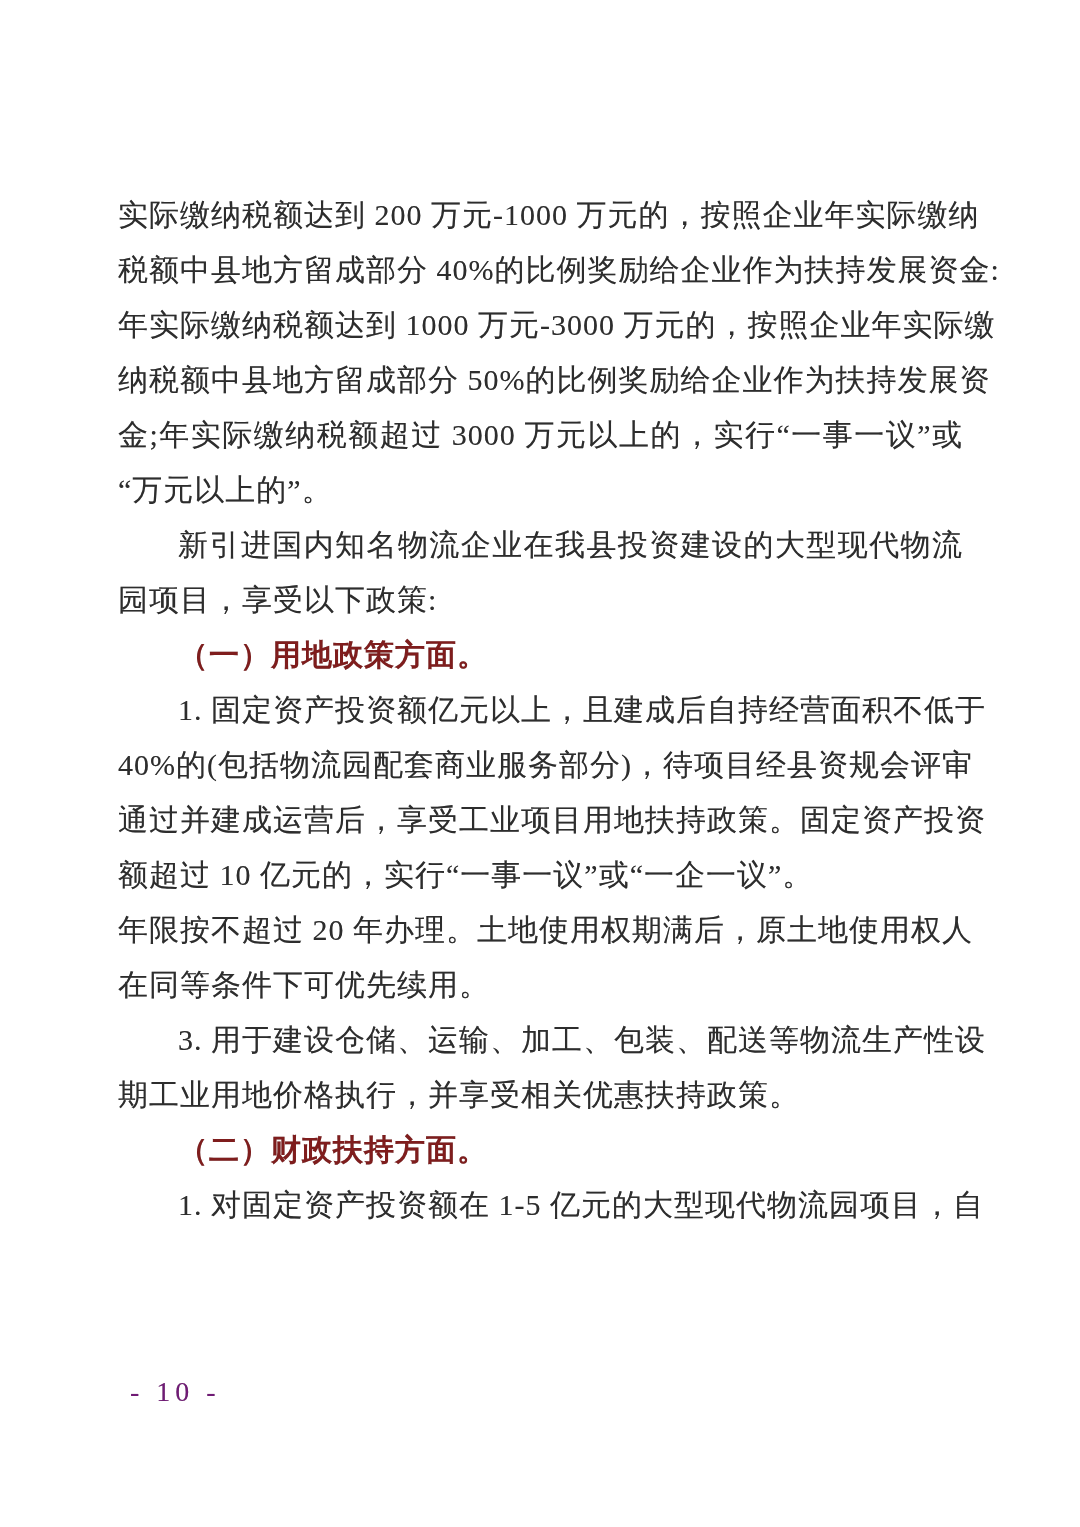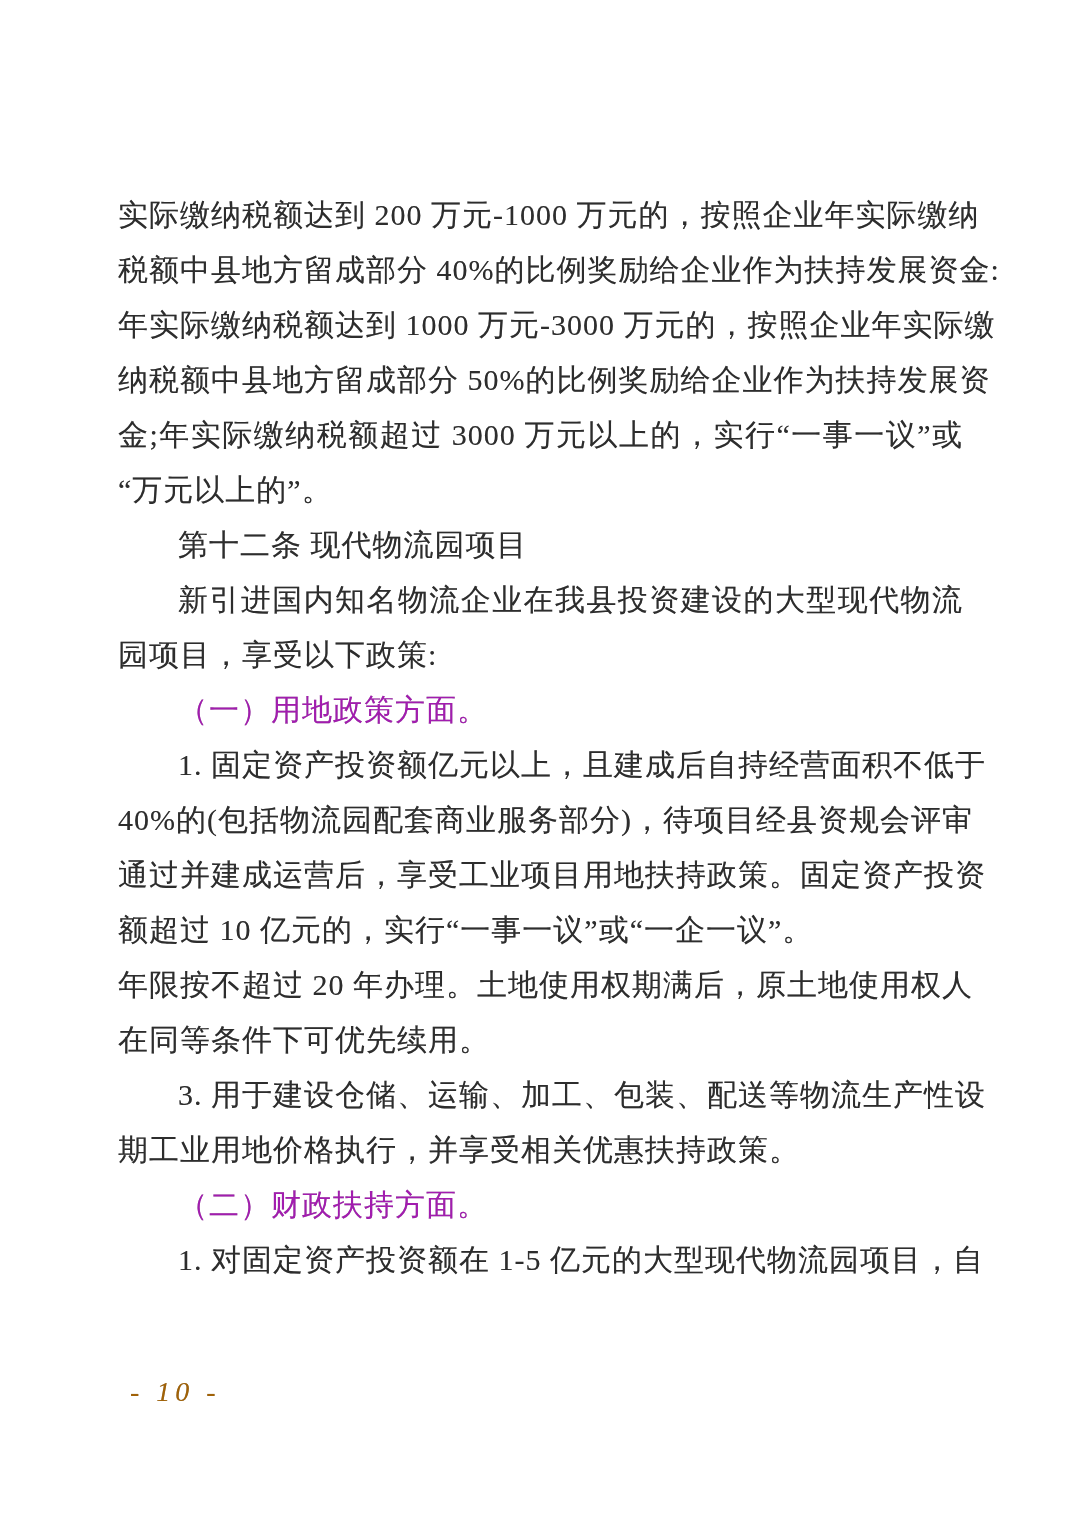--- a/index.html
+++ b/index.html
@@ -32,46 +32,44 @@
   }
   
   .j {
     text-align: justify;
     text-align-last: justify;
   }
   .indent {
     padding-left: 60px;
   }
   .bold {
-    font-weight: normal;
-    color: #a21caf;
+    font-weight: bold;
+    color: #7f1d1d;
   }
   .page-number {
     position: absolute;
     left: 130px;
     top: 1376px;
     font-size: 28px;
     letter-spacing: 5px;
-    color: #a16207;
+    color: #701a75;
     text-shadow: 0 0 0.5px rgba(70,70,70,0.45);
-    font-style: italic;
   }
 </style>
 </head>
 <body>
 
 <div class="page">
   <div class="textblock">
     <div class="line j">实际缴纳税额达到 200 万元-1000 万元的，按照企业年实际缴纳</div>
     <div class="line j">税额中县地方留成部分 40%的比例奖励给企业作为扶持发展资金:</div>
     <div class="line j">年实际缴纳税额达到 1000 万元-3000 万元的，按照企业年实际缴</div>
     <div class="line j">纳税额中县地方留成部分 50%的比例奖励给企业作为扶持发展资</div>
     <div class="line j">金;年实际缴纳税额超过 3000 万元以上的，实行“一事一议”或</div>
     <div class="line">“万元以上的”。</div>
-    <div class="line indent">第十二条 现代物流园项目</div>
     <div class="line j indent">新引进国内知名物流企业在我县投资建设的大型现代物流</div>
     <div class="line">园项目，享受以下政策:</div>
     <div class="line indent bold">（一）用地政策方面。</div>
     <div class="line j indent">1. 固定资产投资额亿元以上，且建成后自持经营面积不低于</div>
     <div class="line j">40%的(包括物流园配套商业服务部分)，待项目经县资规会评审</div>
     <div class="line j">通过并建成运营后，享受工业项目用地扶持政策。固定资产投资</div>
     <div class="line">额超过 10 亿元的，实行“一事一议”或“一企一议”。</div>
     <div class="line j">年限按不超过 20 年办理。土地使用权期满后，原土地使用权人</div>
     <div class="line">在同等条件下可优先续用。</div>
     <div class="line j indent">3. 用于建设仓储、运输、加工、包装、配送等物流生产性设</div>

